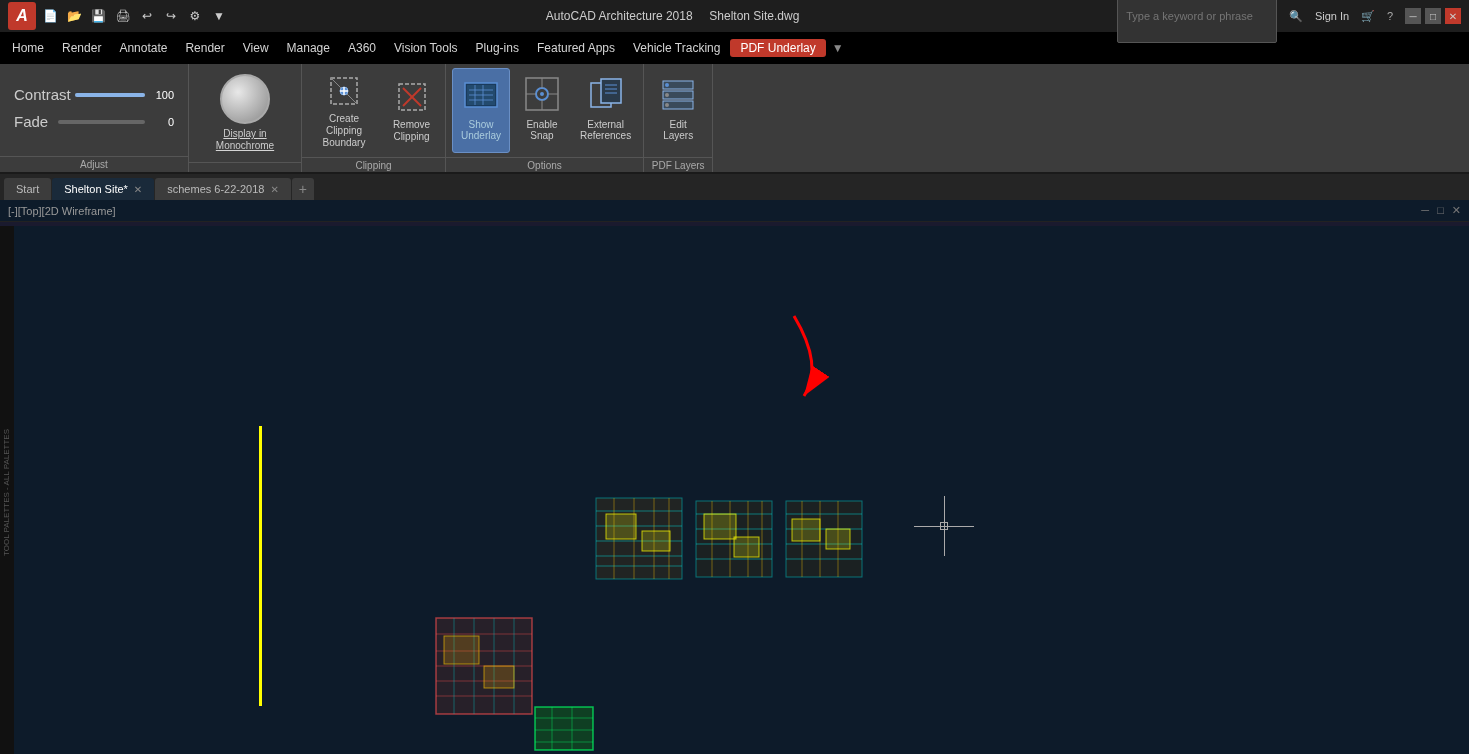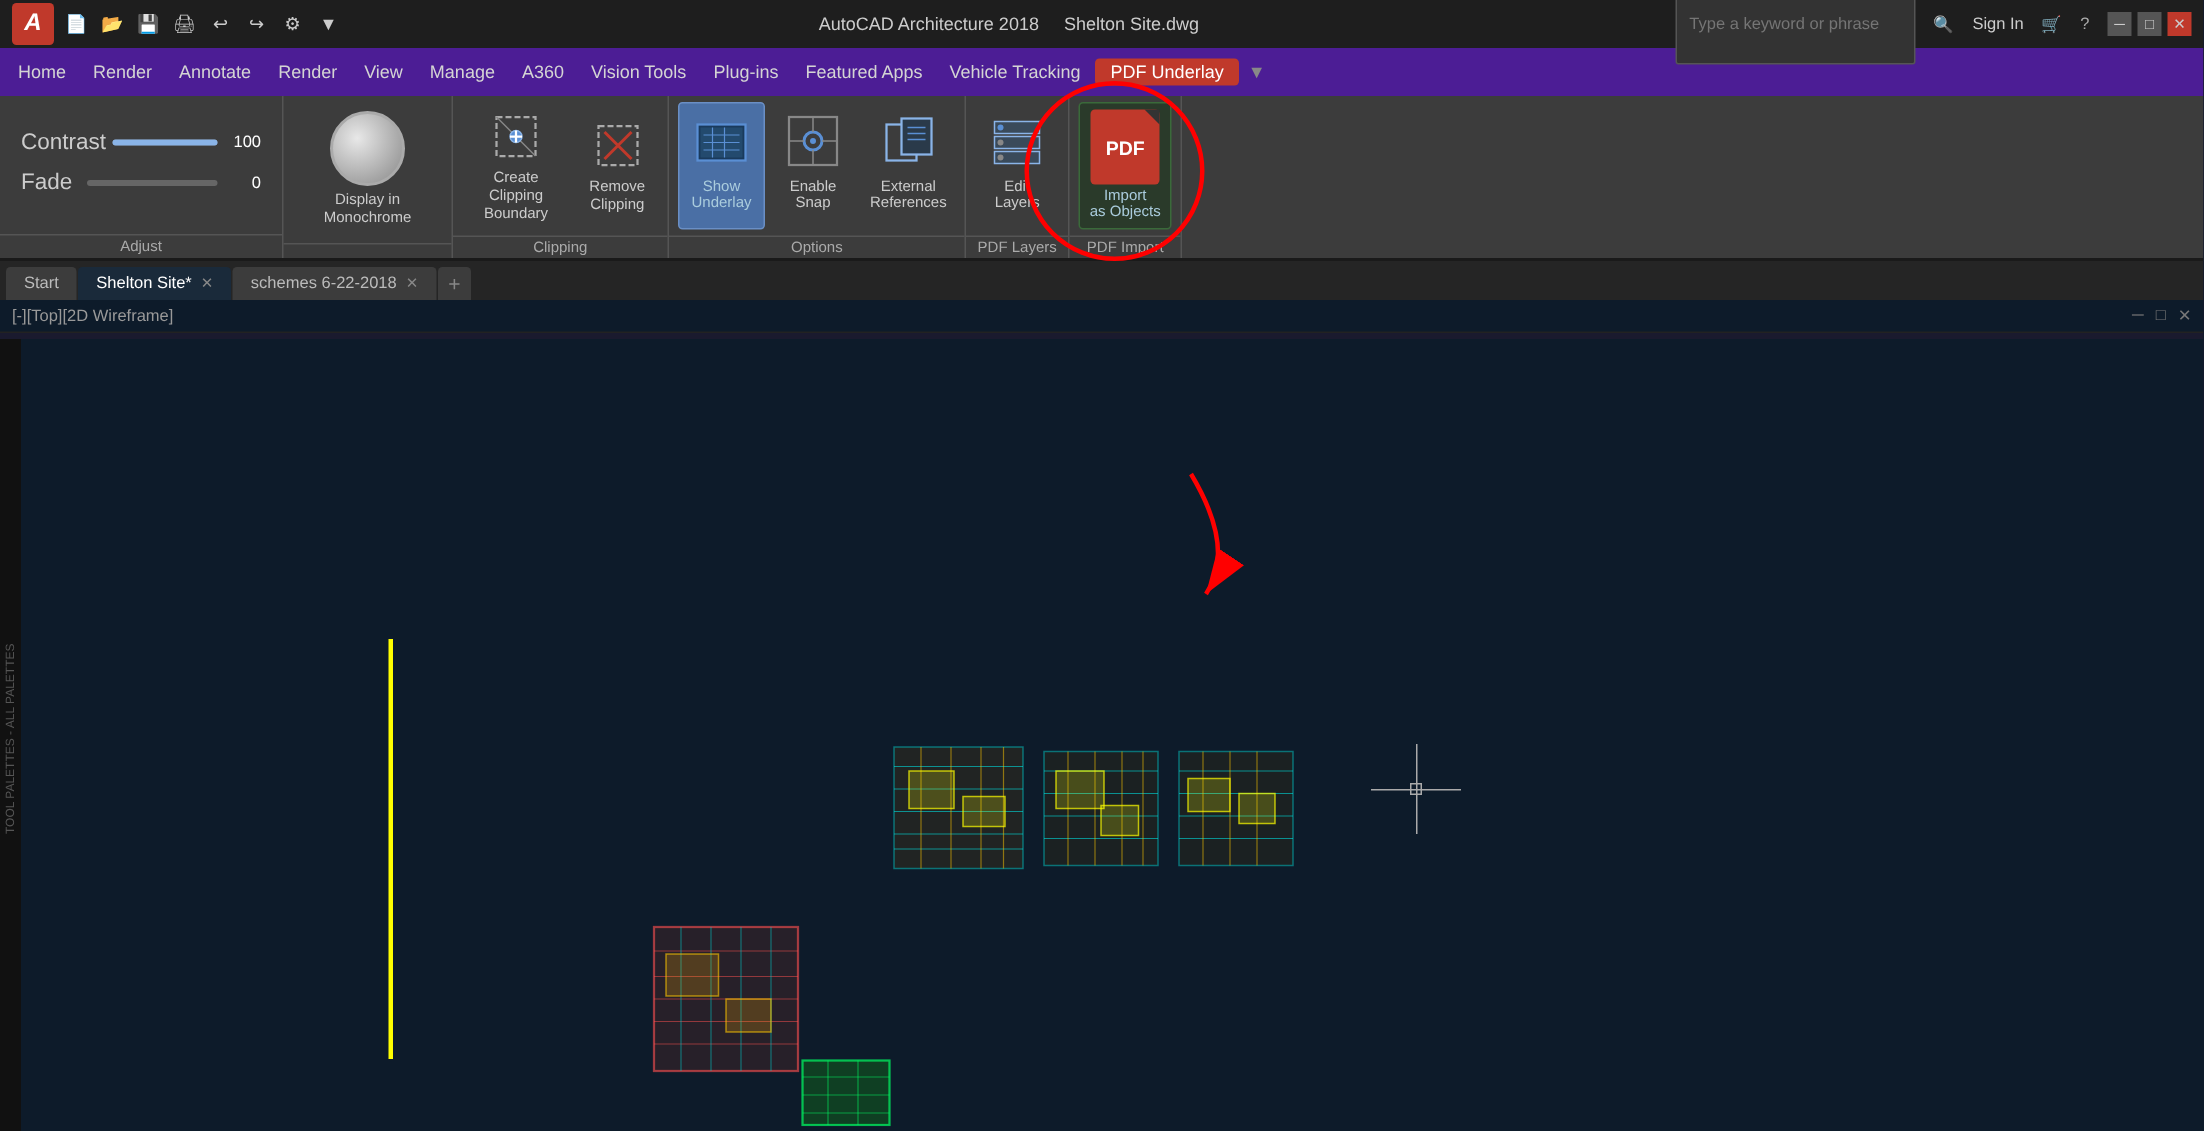--- a/index.html
+++ b/index.html
@@ -19,21 +19,21 @@
     .title-bar-center { flex: 1; text-align: center; }
     .title-bar-left { display: flex; align-items: center; gap: 6px; }
     .title-bar-right { display: flex; align-items: center; gap: 12px; font-size: 11px; }
     .win-controls { display: flex; gap: 4px; }
     .win-btn { width: 16px; height: 16px; border: none; background: #555; cursor: pointer; color: #ccc; font-size: 10px; display: flex; align-items: center; justify-content: center; }
     .win-btn.close { background: #c0392b; }
 
     
     .menu-bar {
       height: 26px;
-      background: #4c1d95;
+      background: #000000;
       display: flex;
       align-items: center;
       padding: 16px 4px;
       color: #d4d4d4;
       font-size: 12px;
       gap: 2px;
     }
     .menu-item {
       padding: 2px 8px;
       cursor: pointer;
@@ -82,20 +82,21 @@
     .mono-btn {
       display: flex;
       flex-direction: column;
       align-items: center;
       justify-content: flex-start;
       padding: 6px 10px;
       color: #d4d4d4;
       font-size: 10px;
       cursor: pointer;
       text-align: center;
+      text-decoration: underline;
     }
     .mono-icon {
       width: 50px;
       height: 50px;
       border-radius: 50%;
       background: radial-gradient(circle at 35% 35%, #e8e8e8, #888);
       border: 2px solid #aaa;
       margin-bottom: 4px;
     }
 
@@ -460,35 +461,20 @@
             <circle cx="8" cy="20" r="2" fill="#888"></circle>
             <circle cx="8" cy="30" r="2" fill="#888"></circle>
           </svg>
         </div>
         <span style="font-size:10px;color:#ccc;">Edit<br>Layers</span>
       </div>
     </div>
     <div class="section-bottom-label">PDF Layers</div>
   </div>
 
-  <div class="section-container" style="position:relative;">
-    <div class="section-top">
-      <div class="import-btn">
-        <div style="width:48px;height:50px;display:flex;align-items:center;justify-content:center;">
-          <div class="pdf-icon-lg">
-            <span>PDF</span>
-          </div>
-        </div>
-        <span style="font-size:10px;color:#acd;">Import<br>as Objects</span>
-      </div>
-    </div>
-    <div class="section-bottom-label">PDF Import</div>
-
-    <div style="position:absolute;top:-10px;left:-30px;width:120px;height:120px;border:3px solid #ff0000;border-radius:50%;pointer-events:none;z-index:100;"></div>
-  </div>
 
 </div>
 
 <div class="tab-bar">
   <div class="tab">
     <span>Start</span>
   </div>
   <div class="tab active">
     <span>Shelton Site*</span>
     <span class="tab-close">✕</span>

